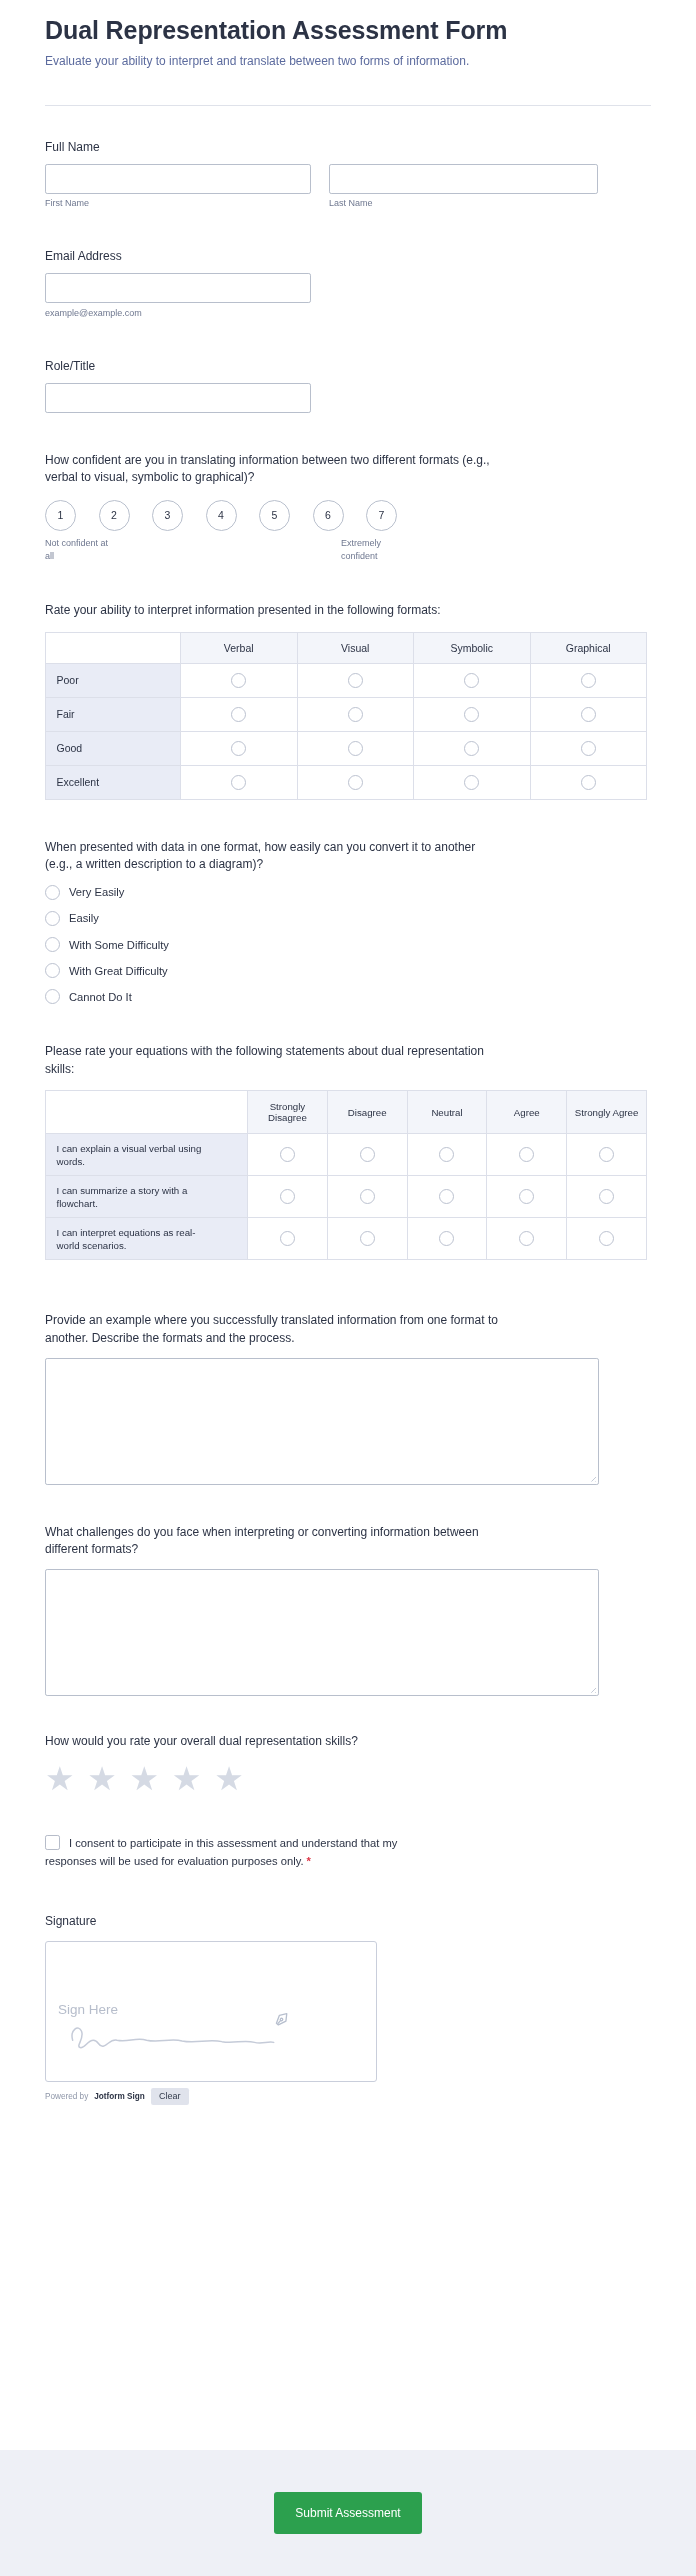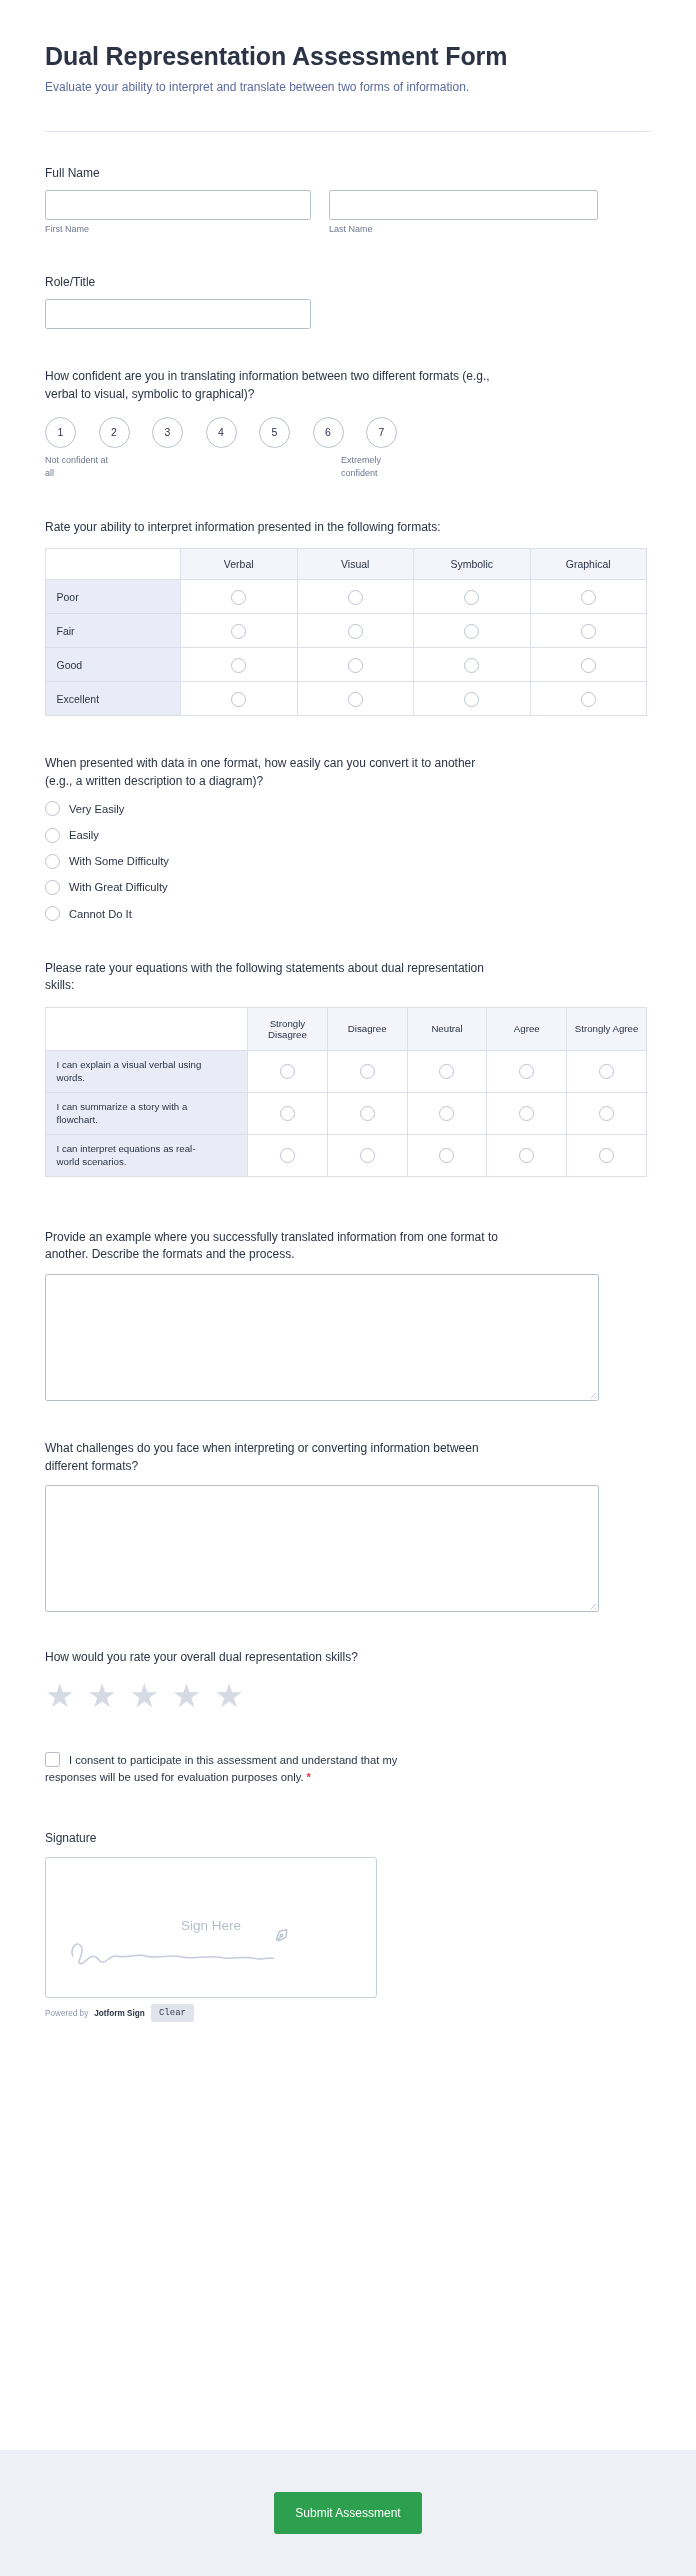--- a/index.html
+++ b/index.html
@@ -4,21 +4,21 @@
 <style>
   * { box-sizing: border-box; margin: 0; padding: 0; }
   html, body { width: 696px; }
   body {
     height: 2576px;
     position: relative;
     background: #ffffff;
     font-family: "Liberation Sans", sans-serif;
     color: #2c3345;
   }
-  .content { padding: 42px 45px 0 45px; }
+  .content { padding: 16px 45px 0 45px; }
 
   .form-title { font-size: 25px; font-weight: 700; color: #2c3345; letter-spacing: -0.1px; }
   .form-subtitle { margin-top: 9px; font-size: 12px; color: #5c6b9e; }
   .divider { margin-top: 37px; border-bottom: 0.7px solid #dfe2ea; }
 
   .field { margin-top: 36px; }
   .q-label {
     font-size: 12px; font-weight: 500; color: #2c3345;
     line-height: 1.45; white-space: pre-line; max-width: 569px;
   }
@@ -97,29 +97,29 @@
     border-radius: 2.2px; background: #fff; vertical-align: -3px; margin-right: 9px; cursor: pointer;
   }
   .consent-text { white-space: pre-line; }
   .required { color: #dc3545; margin-left: 3px; font-weight: 700; }
 
   
   .sig-box {
     margin-top: 10.5px; width: 332px; height: 141px; border: 0.7px solid #c9cedb;
     border-radius: 3px; position: relative; background: #fff; cursor: crosshair;
   }
-  .sign-here { position: absolute; top: 60px; left: 0; right: 0; text-align: center; font-size: 13.5px; color: #b6bdcb; pointer-events: none; }
+  .sign-here { position: absolute; top: 60px; left: 12px; right: 0; text-align: left; font-size: 13.5px; color: #b6bdcb; pointer-events: none; }
   .sig-squiggle { position: absolute; left: 21px; top: 76px; }
   .pen-icon { position: absolute; left: 225px; top: 67px; }
   .sig-footer { width: 332px; display: flex; justify-content: flex-start; align-items: center; gap: 6px; margin-top: 6px; }
   .powered { font-size: 8.2px; color: #8f97a9; }
   .brand { font-size: 8.2px; font-weight: 700; color: #2c3345; }
   .clear-btn {
     font-size: 9px; color: #343c4d; background: #e0e3ec; border: none; border-radius: 2.2px;
-    padding: 3.7px 8.2px; cursor: pointer; font-family: Liberation Mono, monospace;
+    padding: 3.7px 8.2px; cursor: pointer; font-family: Liberation Sans, sans-serif;
   }
 
   
   .footer {
     position: absolute; left: 0; right: 0; bottom: 0; height: 126px;
     background: #eef0f6; display: flex; align-items: center; justify-content: center;
   }
   .submit-btn {
     background: #2ca04e; color: #fff; border: none; border-radius: 3px;
     font-size: 12px; font-weight: 500; height: 42px; padding: 0 21px;
@@ -142,20 +142,25 @@
         <input class="text-input w-first" type="text" style="">
         <div class="sublabel">First Name</div>
       </div>
       <div>
         <input class="text-input w-last" type="text" style="">
         <div class="sublabel">Last Name</div>
       </div>
     </div>
   </div>
 
+  <div class="field" style="margin-top:40px">
+    <div class="q-label">Email Address</div>
+    <input class="text-input w-single" type="text" style="">
+    <div class="sublabel">example@example.com</div>
+  </div>
 
   <div class="field" style="margin-top:40px">
     <div class="q-label">Role/Title</div>
     <input class="text-input w-single" type="text" style="">
   </div>
 
   <div class="field" style="margin-top:39px">
     <div class="q-label">How confident are you in translating information between two different formats (e.g.,
 verbal to visual, symbolic to graphical)?</div>
     <div class="scale-row">

